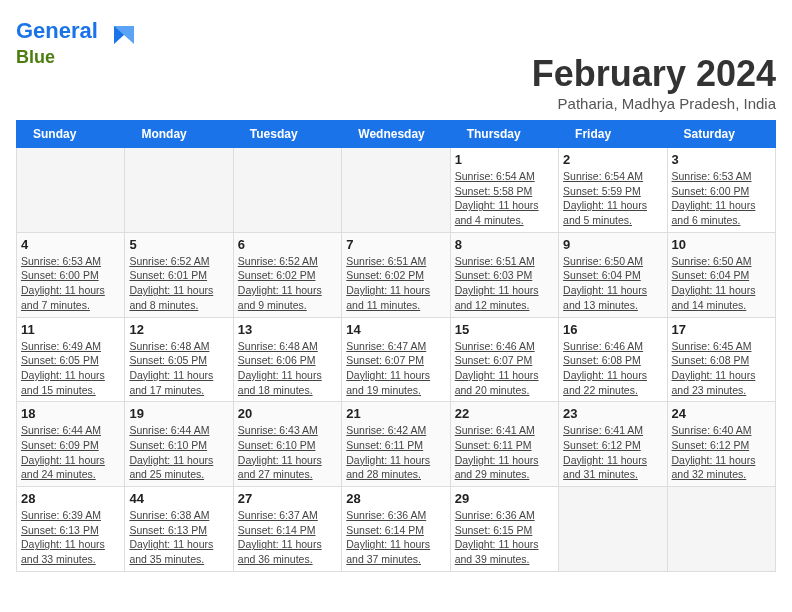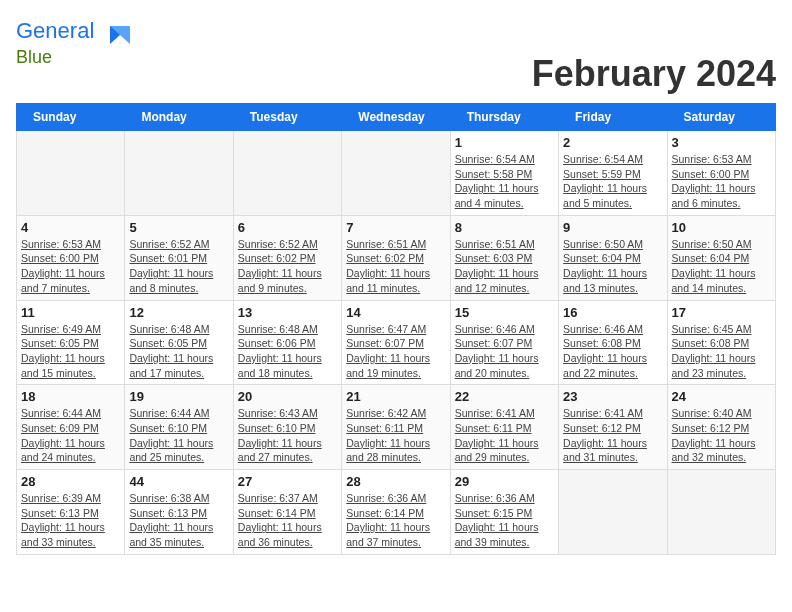--- a/index.html
+++ b/index.html
@@ -15,21 +15,21 @@
       justify-content: space-between;
       align-items: flex-start;
       margin-bottom: 8px;
     }
     .logo {
       display: flex;
       align-items: center;
     }
     .logo-text {
       font-size: 22px;
-      font-weight: normal;
+      font-weight: bold;
       color: #333;
       line-height: 1.1;
     }
     .logo-text span {
       color: #1a73e8;
     }
     .logo-icon {
       width: 32px;
       height: 32px;
       margin-left: 2px;
@@ -104,20 +104,21 @@
         <svg class="logo-icon" viewBox="0 0 32 32" style="display:inline-block;vertical-align:middle;">
           <polygon points="8,28 8,10 28,10" fill="#1a73e8"></polygon>
           <polygon points="8,10 28,10 28,28" fill="#5ba3f5"></polygon>
         </svg>
       </div>
       <div class="logo-text" style="color:#4d7c0f;font-size:18px;">Blue</div>
     </div>
   </div>
   <div class="title-area">
     <div class="month-year">February 2024</div>
+    <div class="location">Patharia, Madhya Pradesh, India</div>
   </div>
 </div>
 
 <table>
   <thead>
     <tr>
     <th>Sunday</th>
         <th>Monday</th>
         <th>Tuesday</th>
         <th>Wednesday</th>

